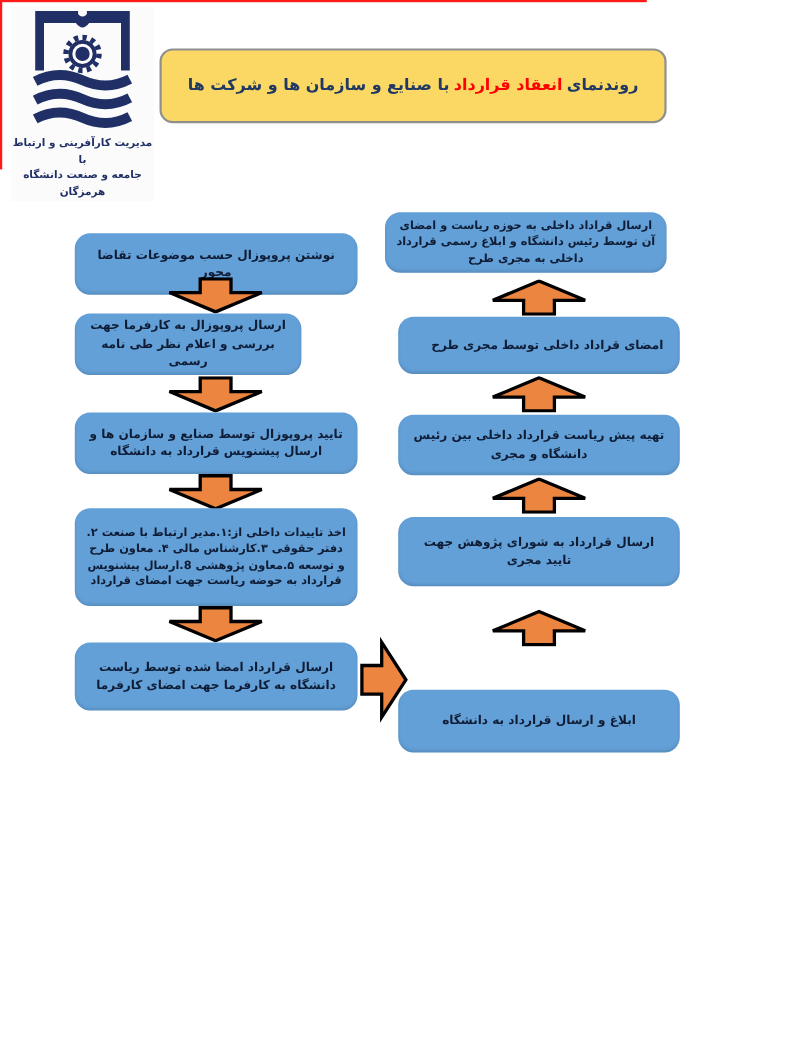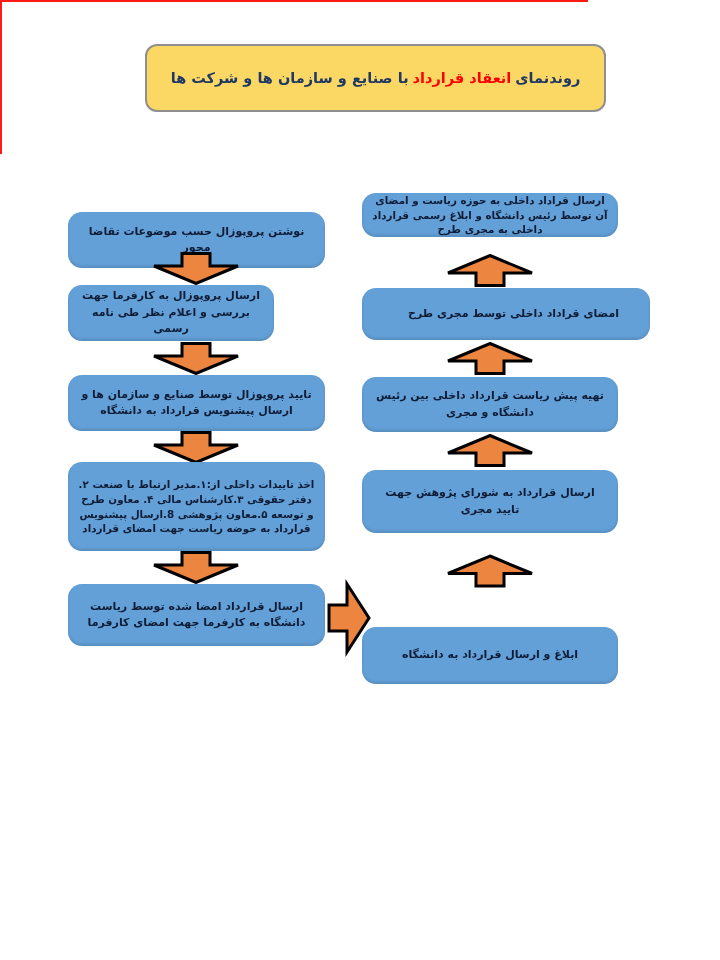--- a/index.html
+++ b/index.html
@@ -38,20 +38,37 @@
   .emblem .wave{fill:none;stroke:#203066;stroke-width:9;}
 </style>
 </head>
 <body>
 
 <div class="page">
 
   <div class="red-line-top"></div>
   <div class="red-line-left"></div>
 
+  <div class="logo">
+    <svg class="emblem" width="100" height="114" viewBox="0 0 100 114">
+      <path d="M7 2 H46 V13 H15 V56 H7 Z"></path>
+      <path d="M93 2 H54 V13 H85 V56 H93 Z"></path>
+      <path d="M44 2 Q50 12 56 2 L56 13 Q50 21 44 13 Z"></path>
+      <circle class="ring" cx="50" cy="41" r="15" stroke-width="5" stroke-dasharray="3.9 3.9"></circle>
+      <circle class="ring" cx="50" cy="41" r="11" stroke-width="3.5"></circle>
+      <circle class="solid" cx="50" cy="41" r="6.5"></circle>
+      <path class="wave" d="M7 66 Q28 55 50 65 T93 64" fill="none"></path>
+      <path class="wave" d="M7 83 Q28 72 50 82 T93 81" fill="none"></path>
+      <path class="wave" d="M7 100 Q28 89 50 99 T93 98" fill="none"></path>
+    </svg>
+    <div class="logo-caption">
+      <div>مدیریت کارآفرینی و ارتباط با</div>
+      <div>جامعه و صنعت دانشگاه هرمزگان</div>
+    </div>
+  </div>
 
   <div class="banner">
     <span class="t-navy">روندنمای</span>
     <span class="t-red">انعقاد قرارداد</span>
     <span class="t-navy">با صنایع و سازمان ها و شرکت ها</span>
   </div>
 
   <div class="box" style="left:68px;top:196px;width:257px;height:56px;margin-top:16px;">نوشتن پروپوزال حسب موضوعات تقاضا محور</div>
 
   <svg class="arr" style="left:151px;top:252px;" width="90" height="33" viewBox="0 0 90 33">
@@ -75,27 +92,27 @@
   <svg class="arr" style="left:151px;top:551px;" width="90" height="33" viewBox="0 0 90 33">
     <polygon points="31,1.5 59,1.5 59,14 87,14 45,31.5 3,14 31,14"></polygon>
   </svg>
 
   <div class="box" style="left:68px;top:584px;width:257px;height:62px;">ارسال قرارداد امضا شده توسط ریاست دانشگاه به کارفرما جهت امضای کارفرما</div>
 
   <svg class="arr" style="left:327px;top:578px;" width="44" height="80" viewBox="0 0 44 80">
     <polygon points="2,27 20,27 20,6 42,40 20,74 20,53 2,53"></polygon>
   </svg>
 
-  <div class="box small-text" style="left:362px;top:193px;width:256px;height:44px;">ارسال قراداد داخلی به حوزه ریاست و امضای آن توسط رئیس دانشگاه و ابلاغ رسمی قرارداد داخلی به مجری طرح</div>
+  <div class="box small-text" style="left:350px;top:193px;width:256px;height:55px;">ارسال قراداد داخلی به حوزه ریاست و امضای آن توسط رئیس دانشگاه و ابلاغ رسمی قرارداد داخلی به مجری طرح</div>
 
   <svg class="arr" style="left:445px;top:254px;" width="90" height="33" viewBox="0 0 90 33">
     <polygon points="45,1.5 87,19 59,19 59,31.5 31,31.5 31,19 3,19"></polygon>
   </svg>
 
-  <div class="box" style="left:362px;top:288px;width:288px;height:52px;padding-left:25px;">امضای قراداد داخلی توسط مجری طرح</div>
+  <div class="box" style="left:362px;top:288px;width:256px;height:52px;padding-left:25px;">امضای قراداد داخلی توسط مجری طرح</div>
 
   <svg class="arr" style="left:445px;top:342px;" width="90" height="33" viewBox="0 0 90 33">
     <polygon points="45,1.5 87,19 59,19 59,31.5 31,31.5 31,19 3,19"></polygon>
   </svg>
 
   <div class="box" style="left:362px;top:377px;width:256px;height:55px;">تهیه پیش ریاست قرارداد داخلی بین رئیس دانشگاه و مجری</div>
 
   <svg class="arr" style="left:445px;top:434px;" width="90" height="33" viewBox="0 0 90 33">
     <polygon points="45,1.5 87,19 59,19 59,31.5 31,31.5 31,19 3,19"></polygon>
   </svg>

